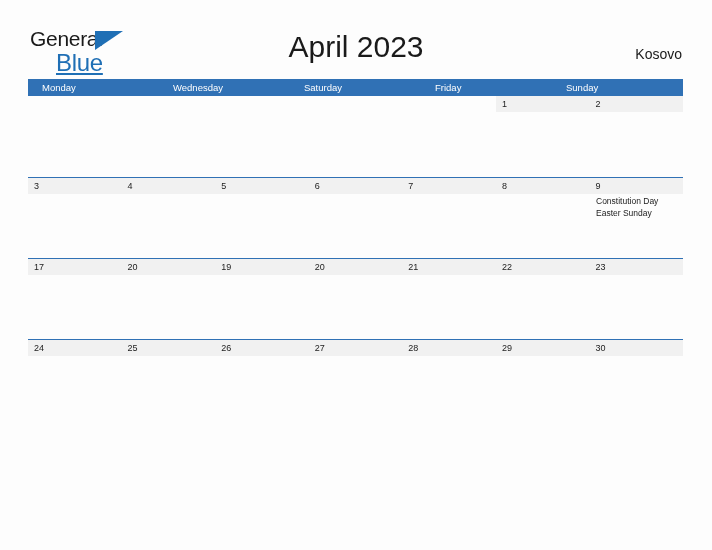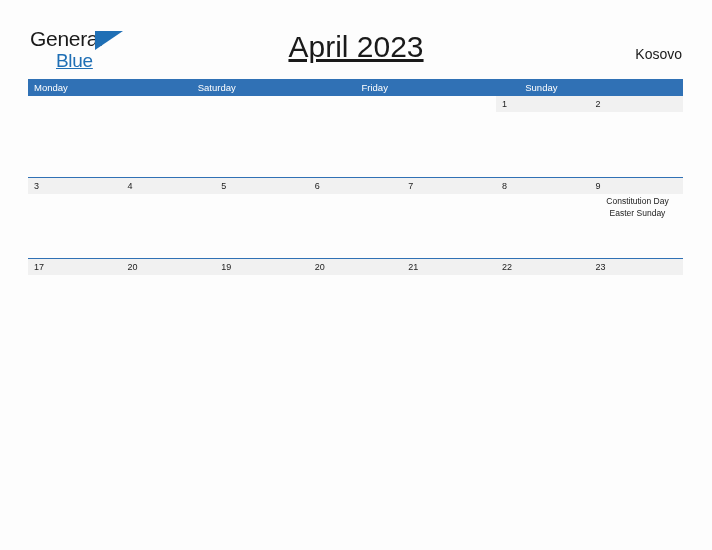--- a/index.html
+++ b/index.html
@@ -56,37 +56,36 @@
     border-left: 28px solid #1f6fb5;
     border-bottom: 19px solid transparent;
   }
   .logo-row2 {
     position: relative;
     margin-top: 1px;
     padding-left: 26px;
     height: 22px;
   }
   .logo-blue {
-    font-size: 19px;
+    font-size: 24px;
     letter-spacing: -0.3px;
     color: #1f6fb5;
     text-decoration: underline;
   }
 
   .cal-title {
     position: absolute;
     left: 0;
     right: 0;
     top: 30px;
     text-align: center;
     font-size: 30px;
     color: #1a1a1a;
     font-weight: normal;
     letter-spacing: 0px;
-    text-decoration: underline;
   }
 
   .cal-country {
     position: absolute;
     right: 30px;
     top: 46px;
     font-size: 14px;
     color: #1a1a1a;
   }
 
@@ -101,21 +100,21 @@
   .dow-row {
     display: flex;
     background: #3071b5;
     height: 17px;
   }
   .dow-cell {
     flex: 1 1 0;
     color: #ffffff;
     font-size: 9.5px;
     line-height: 17px;
-    padding-left: 6px;
+    padding-left: 14px;
     box-sizing: border-box;
     white-space: nowrap;
   }
 
   .week-row {
     position: relative;
     height: 81px;
     border-top: 1.5px solid #3071b5;
     box-sizing: border-box;
   }
@@ -148,21 +147,21 @@
   }
   .event-cell {
     flex: 1 1 0;
     box-sizing: border-box;
     padding: 2px 5px 0 6px;
     font-size: 8.5px;
     line-height: 11.5px;
     color: #222222;
   }
   .event-cell.center {
-    text-align: center;
+    text-align: left;
     padding-left: 4px;
     padding-right: 4px;
   }
   .event-line {
     display: block;
     white-space: nowrap;
   }
 </style>
 </head>
 <body>
@@ -181,20 +180,21 @@
       </div>
     </div>
 
     <div class="cal-title">April 2023</div>
     <div class="cal-country">Kosovo</div>
   </div>
 
   <div class="calendar">
     <div class="dow-row" id="dow-row">
         <div class="dow-cell">Monday</div>
+        <div class="dow-cell">Wednesday</div>
         <div class="dow-cell">Saturday</div>
         <div class="dow-cell">Friday</div>
         <div class="dow-cell">Sunday</div>
       </div>
     <div id="weeks-container">
         <div class="week-row">
           <div class="week-band">
             <div class="day-cell empty blank-bg"></div>
             <div class="day-cell empty blank-bg"></div>
             <div class="day-cell empty blank-bg"></div>
@@ -248,16 +248,36 @@
           </div>
           <div class="events-band">
             <div class="event-cell"></div>
             <div class="event-cell"></div>
             <div class="event-cell"></div>
             <div class="event-cell"></div>
             <div class="event-cell"></div>
             <div class="event-cell"></div>
           </div>
         </div>
+        <div class="week-row">
+          <div class="week-band">
+            <div class="day-cell">24</div>
+            <div class="day-cell">25</div>
+            <div class="day-cell">26</div>
+            <div class="day-cell">27</div>
+            <div class="day-cell">28</div>
+            <div class="day-cell">29</div>
+            <div class="day-cell">30</div>
+          </div>
+          <div class="events-band">
+            <div class="event-cell"></div>
+            <div class="event-cell"></div>
+            <div class="event-cell"></div>
+            <div class="event-cell"></div>
+            <div class="event-cell"></div>
+            <div class="event-cell"></div>
+            <div class="event-cell"></div>
+          </div>
+        </div>
       </div>
   </div>
 
 </div>
 
 </body></html>

